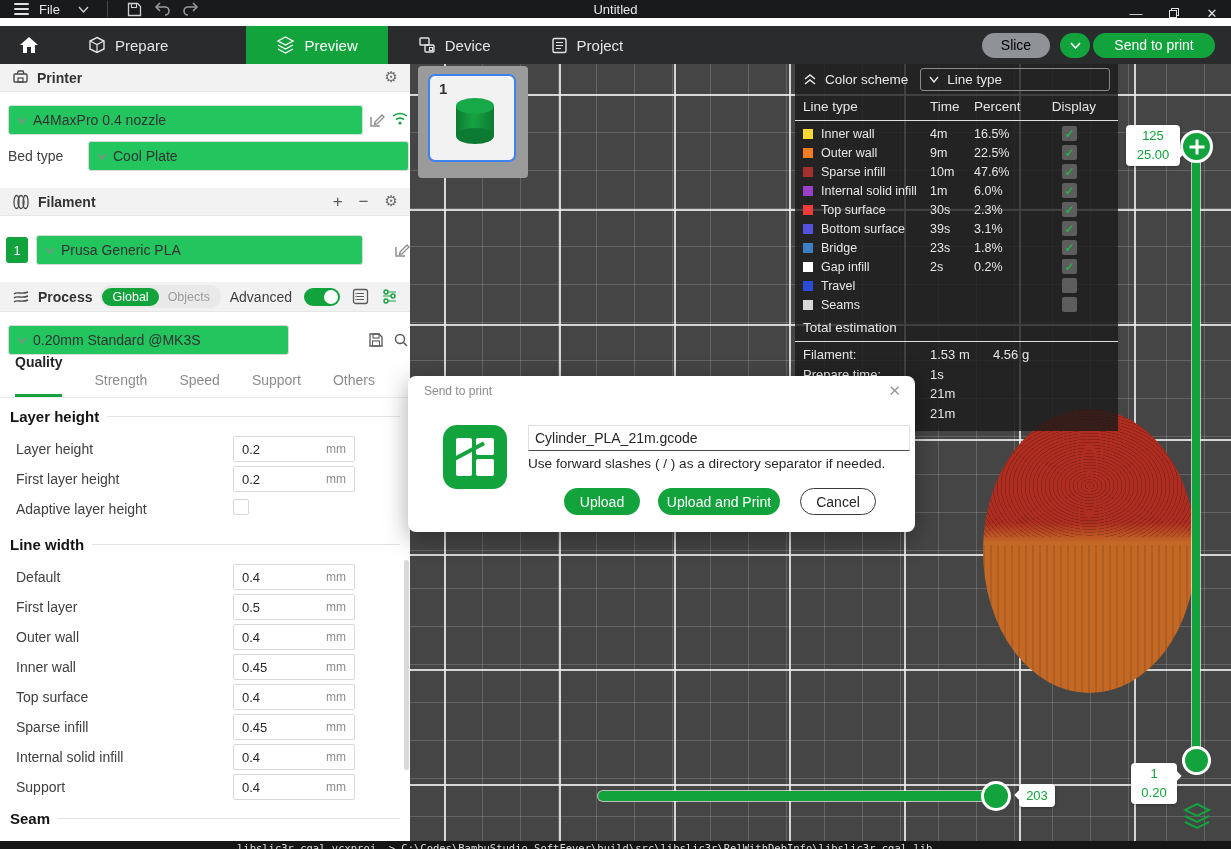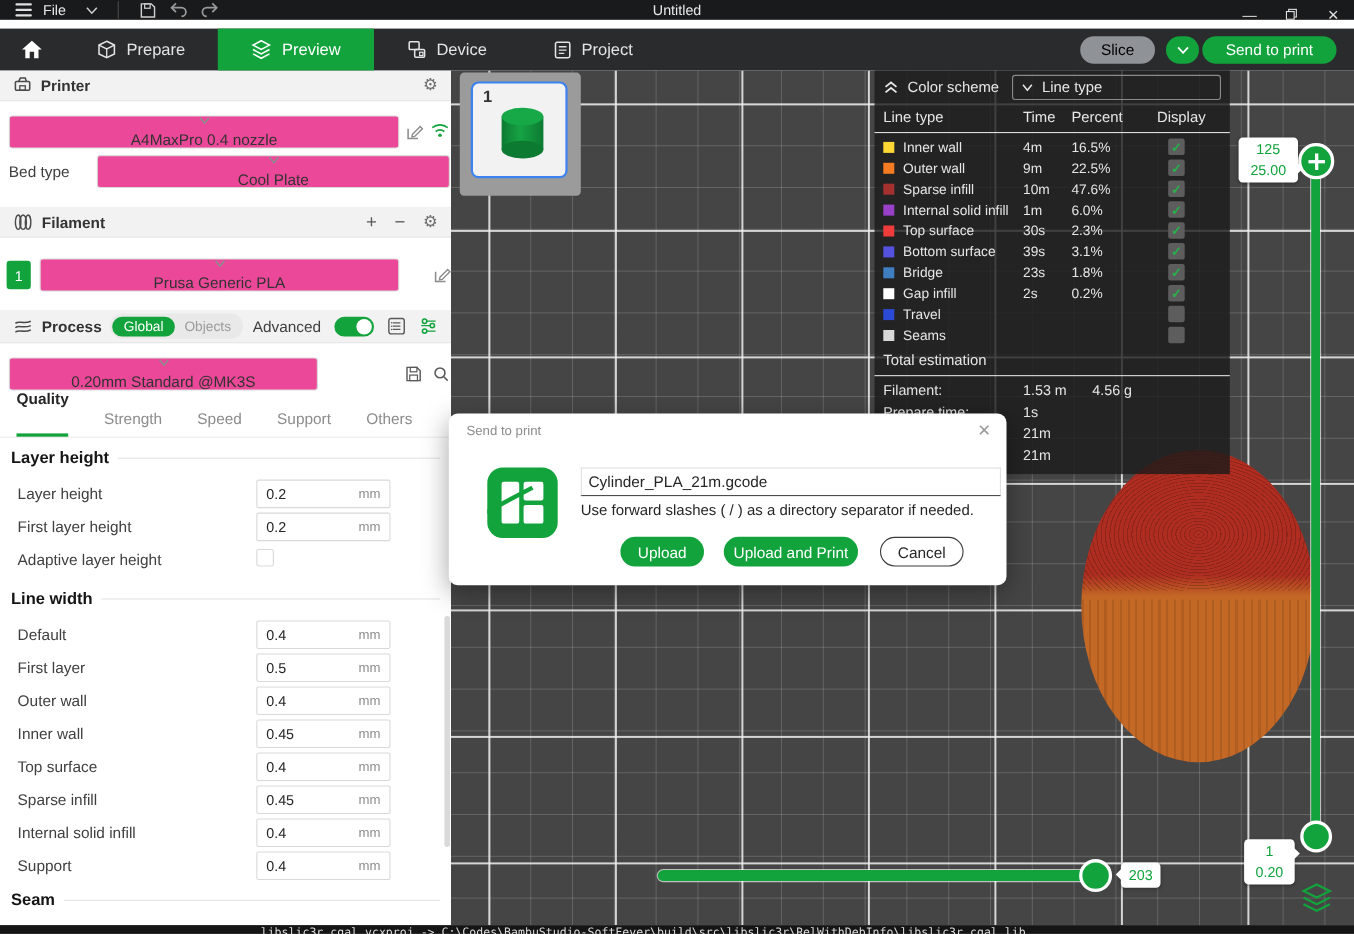--- a/index.html
+++ b/index.html
@@ -20,35 +20,35 @@
   .win-btn { width:38px; height:26px; display:flex; align-items:center; justify-content:center; color:#e0e0e0; font-size:13px; }
   .restore-glyph { position:relative; width:10px; height:10px; }
   .restore-glyph i { position:absolute; border:1px solid #e0e0e0; width:8px; height:8px; display:block; }
   .restore-glyph i:first-child { left:2px; top:0; }
   .restore-glyph i:last-child { left:0; top:2px; background:#191a1b; }
 
   
   .navbar { position:absolute; left:0; top:26px; width:1231px; height:38px; background:#2a2b2d; display:flex; align-items:stretch; color:#e4e4e4; z-index:40; }
   .nav-home { width:58px; display:flex; align-items:center; justify-content:center; }
   .nav-tab { display:flex; align-items:center; gap:9px; padding:0 30px; font-size:15px; cursor:pointer; }
-  .nav-tab.active { background:#12a33c; color:#fff; }
+  .nav-tab.active { background:#12a33c; color:#fff;margin-left:48px; }
   .nav-right { margin-left:auto; display:flex; align-items:center; gap:10px; padding-right:16px; }
   .btn-slice { min-width:68px; height:25px; border-radius:13px; background:#8f9296; color:#000000; font-size:14px; display:flex; align-items:center; justify-content:center; }
   .send-group { display:flex; gap:3px; }
   .btn-send-chev { width:30px; height:25px; border-radius:13px; background:#12a33c; display:flex; align-items:center; justify-content:center; }
   .btn-send { min-width:122px; height:25px; border-radius:13px; background:#12a33c; color:#fff; font-size:14px; display:flex; align-items:center; justify-content:center; }
 
   
   .left-panel { position:absolute; left:0; top:64px; width:410px; height:777px; background:#fff; z-index:20; }
   .sect-head { position:absolute; left:0; width:410px; height:28px; background:#f2f2f3; border-bottom:1px solid #e6e6e6; display:flex; align-items:center; padding:0 12px; gap:8px; }
   .sect-title { font-size:14px; font-weight:bold; color:#333; }
   .sect-right { margin-left:auto; display:flex; align-items:center; gap:16px; }
   .gear { font-family:"DejaVu Sans", sans-serif; color:#6e6e6e; font-size:15px; line-height:1; cursor:pointer; }
   .plusminus { font-size:17px; color:#595959; line-height:1; cursor:pointer; }
-  .selectbox { position:absolute; height:30px; border:1px solid #d9d9d9; border-radius:3px; display:flex; align-items:center; padding:0 8px; gap:6px; font-size:14px; color:#333; background:#ec4899; cursor:pointer;flex-direction:column; }
+  .selectbox { position:absolute; height:30px; border:1px solid #d9d9d9; border-radius:3px; display:flex; align-items:center; padding:0 8px; gap:6px; font-size:14px; color:#333; background:#22c55e; cursor:pointer; }
   .row-label { position:absolute; font-size:14px; color:#404040; }
   .icon-btn { position:absolute; width:18px; height:18px; display:flex; align-items:center; justify-content:center; cursor:pointer; }
   .slot-badge { position:absolute; left:6px; width:22px; height:26px; background:#12a33c; border-radius:3px; color:#fff; font-size:13px; display:flex; align-items:center; justify-content:center; }
   .pill-toggle { position:absolute; height:23px; background:#e9e9e9; border-radius:12px; display:flex; align-items:center; padding:2px; }
   .pill-on { background:#12a33c; color:#fff; font-size:12.5px; border-radius:10px; padding:2px 10px; }
   .pill-off { color:#9b9b9b; font-size:12.5px; padding:2px 9px; }
   .toggle { position:absolute; width:36px; height:18px; border-radius:9px; background:#12a33c; }
   .toggle .knob { position:absolute; right:2px; top:2px; width:14px; height:14px; border-radius:50%; background:#fff; }
   .proc-tabs { position:absolute; left:0; top:300px; width:410px; height:34px; display:flex; align-items:flex-end; gap:0; border-bottom:1px solid #ececec; }
   .ptab { font-size:14px; color:#8c8c8c; padding:0 0 9px 0; margin:0 16px; cursor:pointer; }

